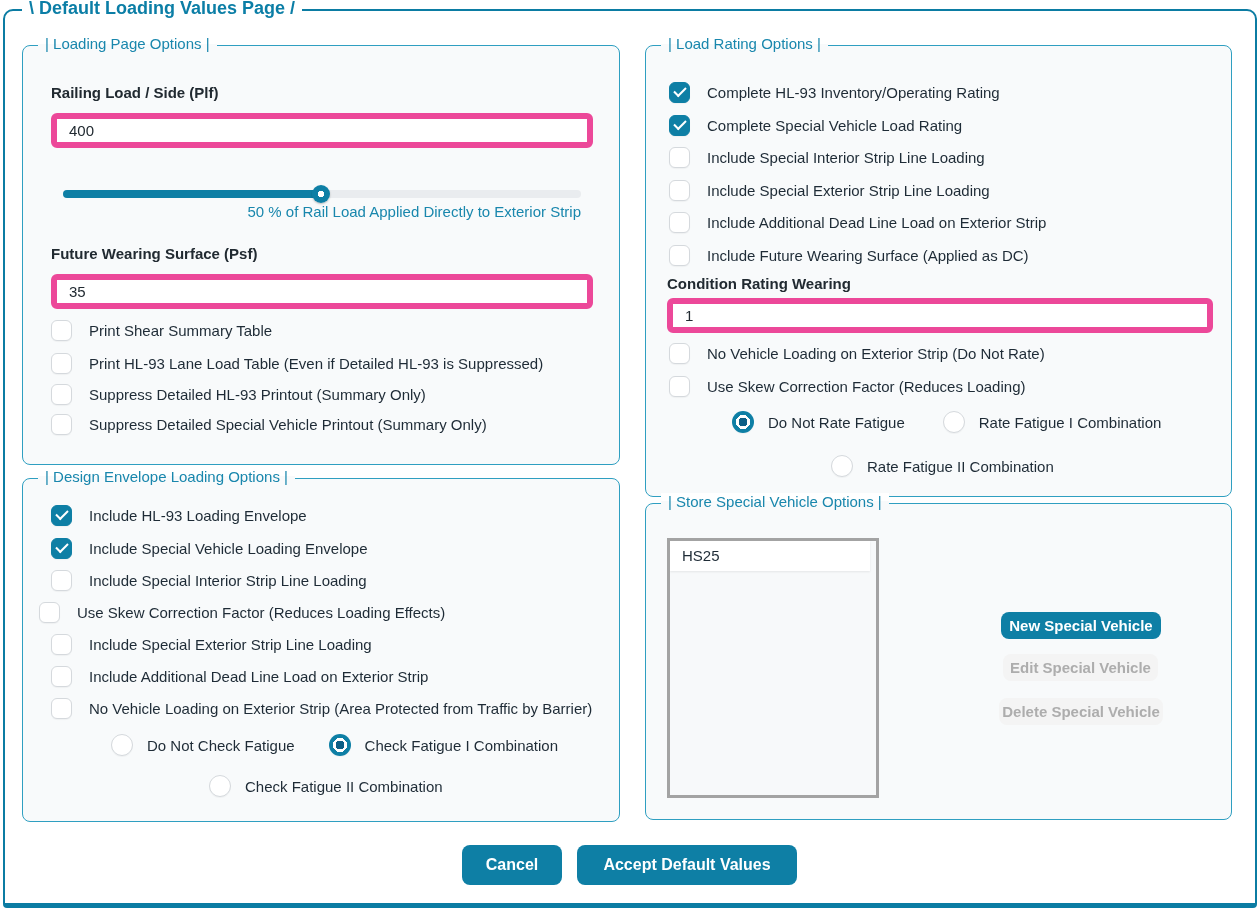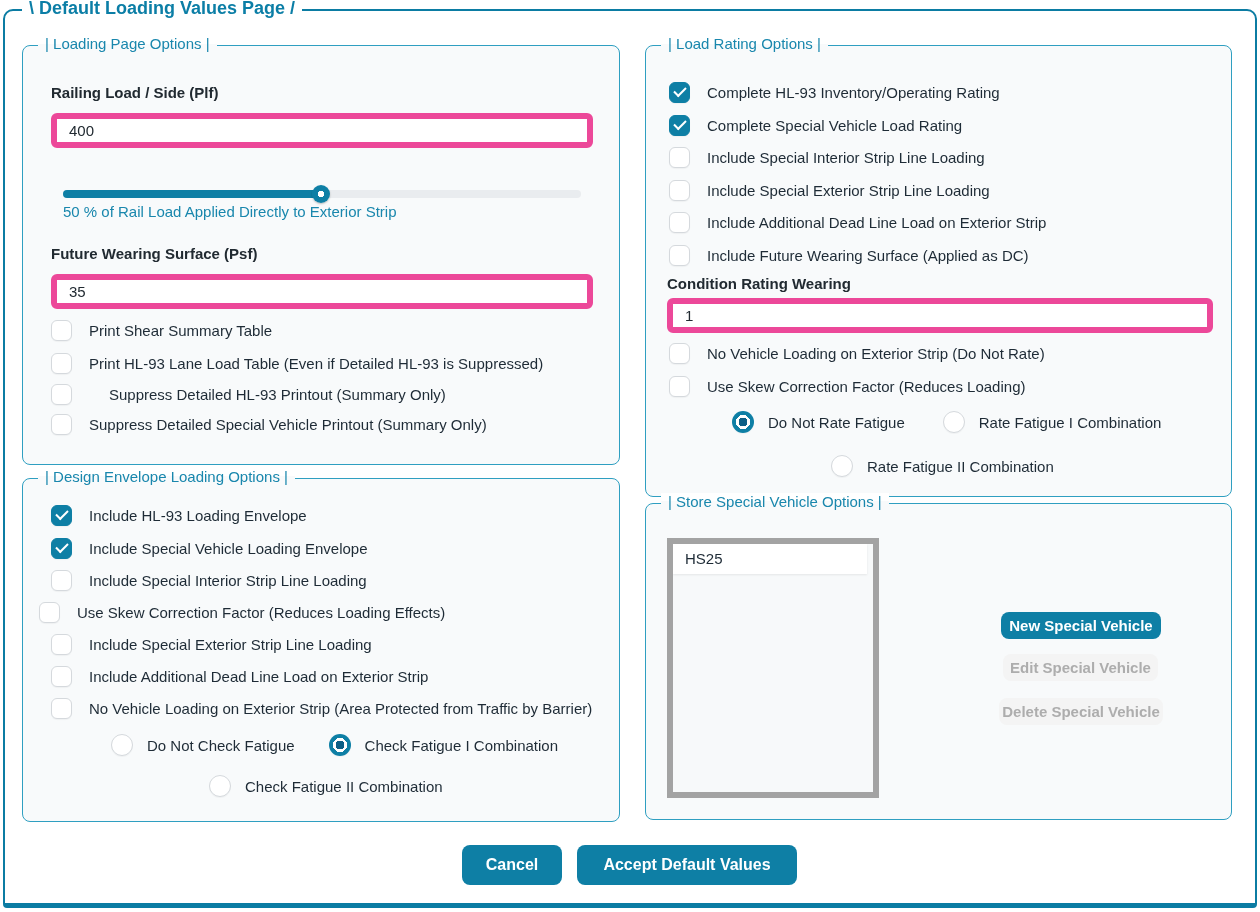--- a/index.html
+++ b/index.html
@@ -80,21 +80,21 @@
     background:#0e7fa5; border-radius:4px; }
   .slider-thumb {
     position:absolute; top:-5px; left:249px; width:18px; height:18px; border-radius:50%;
     background:radial-gradient(circle,#ffffff 0 3px,#0e7fa5 3px);
     box-shadow:0 1px 2px rgba(0,0,0,0.25);
   }
 
   
   .listbox {
     position:absolute; left:21px; top:34px; width:212px; height:260px;
-    background:#f7f9fa; border:6px solid #a3a3a3; overflow:hidden;
+    background:#f7f9fa; border:3px solid #a3a3a3; overflow:hidden;
   }
   .list-item {
     width:calc(100% - 6px); height:30px; background:#ffffff;
     font-size:15px; color:#1e2b36; line-height:30px; padding-left:12px;
     box-shadow:0 1px 2px rgba(0,0,0,0.08);
   }
 
   
   .btn {
     position:absolute; display:flex; align-items:center; justify-content:center;
@@ -118,34 +118,34 @@
   <div class="panel" id="fs-loading">
     <div class="panel-legend">| Loading Page Options |</div>
 
     <div class="fld-label" style="left:28px; top:38px;">Railing Load / Side (Plf)</div>
     <input class="text-input" style="left: 28px; top: 67px; width: 542px;" value="400">
 
     <div class="slider-track" style="left:40px; top:144px;">
       <div class="slider-fill"></div>
       <div class="slider-thumb"></div>
     </div>
-    <div class="teal-note" style="left:40px; top:157px; width:530px; text-align:left;">50 % of Rail Load Applied Directly to Exterior Strip</div>
+    <div class="teal-note" style="left:28px; top:157px; width:530px; text-align:right;">50 % of Rail Load Applied Directly to Exterior Strip</div>
 
     <div class="fld-label" style="left:28px; top:199px;">Future Wearing Surface (Psf)</div>
     <input class="text-input" style="left: 28px; top: 228px; width: 542px;" value="35">
 
     <div class="row" style="left:28px; top:273px;">
       <span class="checkbox"></span>
       <span class="cb-label">Print Shear Summary Table</span>
     </div>
     <div class="row" style="left:28px; top:306px;">
       <span class="checkbox"></span>
       <span class="cb-label">Print HL-93 Lane Load Table (Even if Detailed HL-93 is Suppressed)</span>
     </div>
-    <div class="row" style="left:28px; top:337px;gap:20px;">
+    <div class="row" style="left:28px; top:337px;">
       <span class="checkbox"></span>
       <span class="cb-label">Suppress Detailed HL-93 Printout (Summary Only)</span>
     </div>
     <div class="row" style="left:28px; top:367px;">
       <span class="checkbox"></span>
       <span class="cb-label">Suppress Detailed Special Vehicle Printout (Summary Only)</span>
     </div>
   </div>
 
   <div class="panel" id="fs-design">

